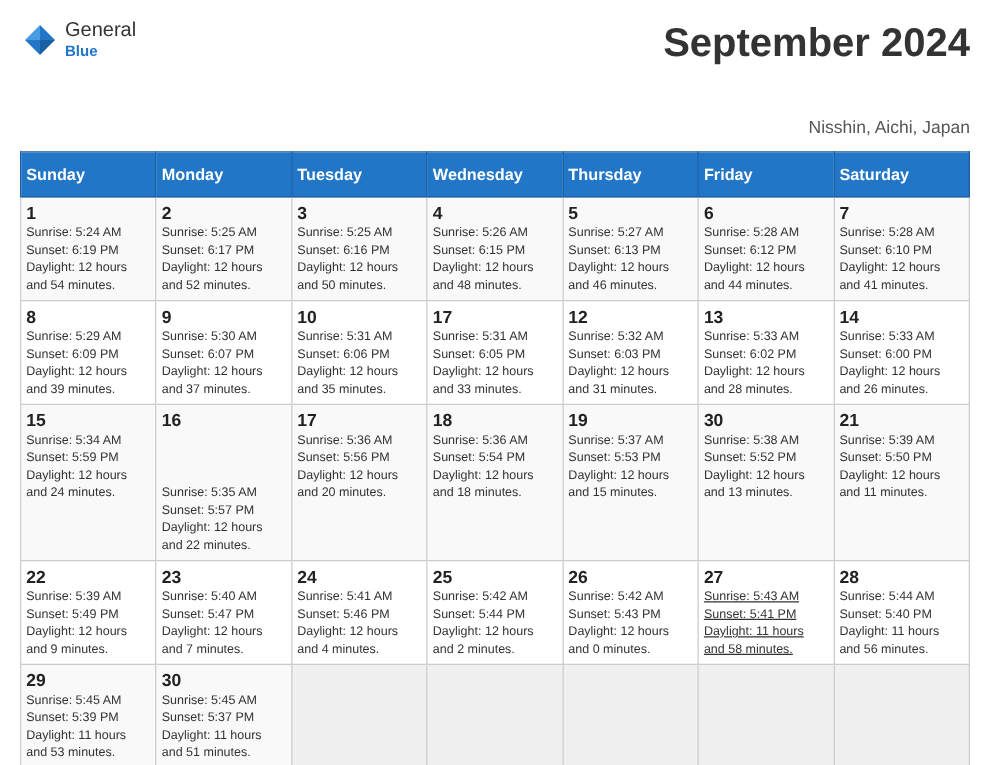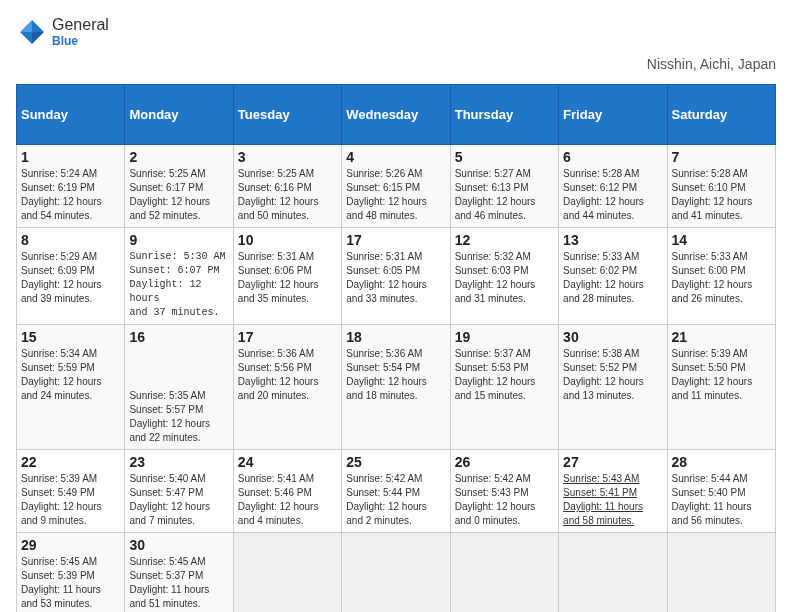--- a/index.html
+++ b/index.html
@@ -37,21 +37,21 @@
       margin-top: 40px;
     }
     table {
       width: 100%;
       border-collapse: collapse;
       font-size: 11px;
     }
     thead th {
       background: #2176c7;
       color: #fff;
-      padding: 22px 4px;
+      padding: 10px 4px;
       text-align: left;
       font-size: 13px;
       font-weight: bold;
       border: 1px solid #1a5fa3;
     }
     tbody td {
       border: 1px solid #ccc;
       padding: 4px 4px;
       vertical-align: top;
       width: 14.28%;
@@ -83,20 +83,21 @@
       <polygon points="20,20 35,20 20,35" fill="#1a5fa3"></polygon>
       <polygon points="5,20 20,5 20,20" fill="#4a9de0"></polygon>
       <polygon points="5,20 20,20 20,35" fill="#2176c7"></polygon>
     </svg>
     <div>
       <div style="font-size:16px;font-weight:normal;color:#333;">General</div>
       <div style="font-size:12px;font-weight:bold;color:#2176c7;">Blue</div>
     </div>
   </div>
   <div class="title-section">
+    <div class="month-title">September 2024</div>
     <div class="location">Nisshin, Aichi, Japan</div>
   </div>
 </div>
 
 <table>
   <thead>
     <tr>
       <th>Sunday</th>
       <th>Monday</th>
       <th>Tuesday</th>
@@ -161,21 +162,21 @@
       <tr>
         <td>
           <span class="day-num">8</span>
           <div class="day-info" style="white-space: pre-line;">Sunrise: 5:29 AM
 Sunset: 6:09 PM
 Daylight: 12 hours
 and 39 minutes.</div>
         </td>
         <td>
           <span class="day-num">9</span>
-          <div class="day-info" style="white-space: pre-line; font-family: Liberation Mono, monospace;">Sunrise: 5:30 AM
+          <div class="day-info" style="white-space: pre-line;">Sunrise: 5:30 AM
 Sunset: 6:07 PM
 Daylight: 12 hours
 and 37 minutes.</div>
         </td>
         <td>
           <span class="day-num">10</span>
           <div class="day-info" style="white-space: pre-line;">Sunrise: 5:31 AM
 Sunset: 6:06 PM
 Daylight: 12 hours
 and 35 minutes.</div>

